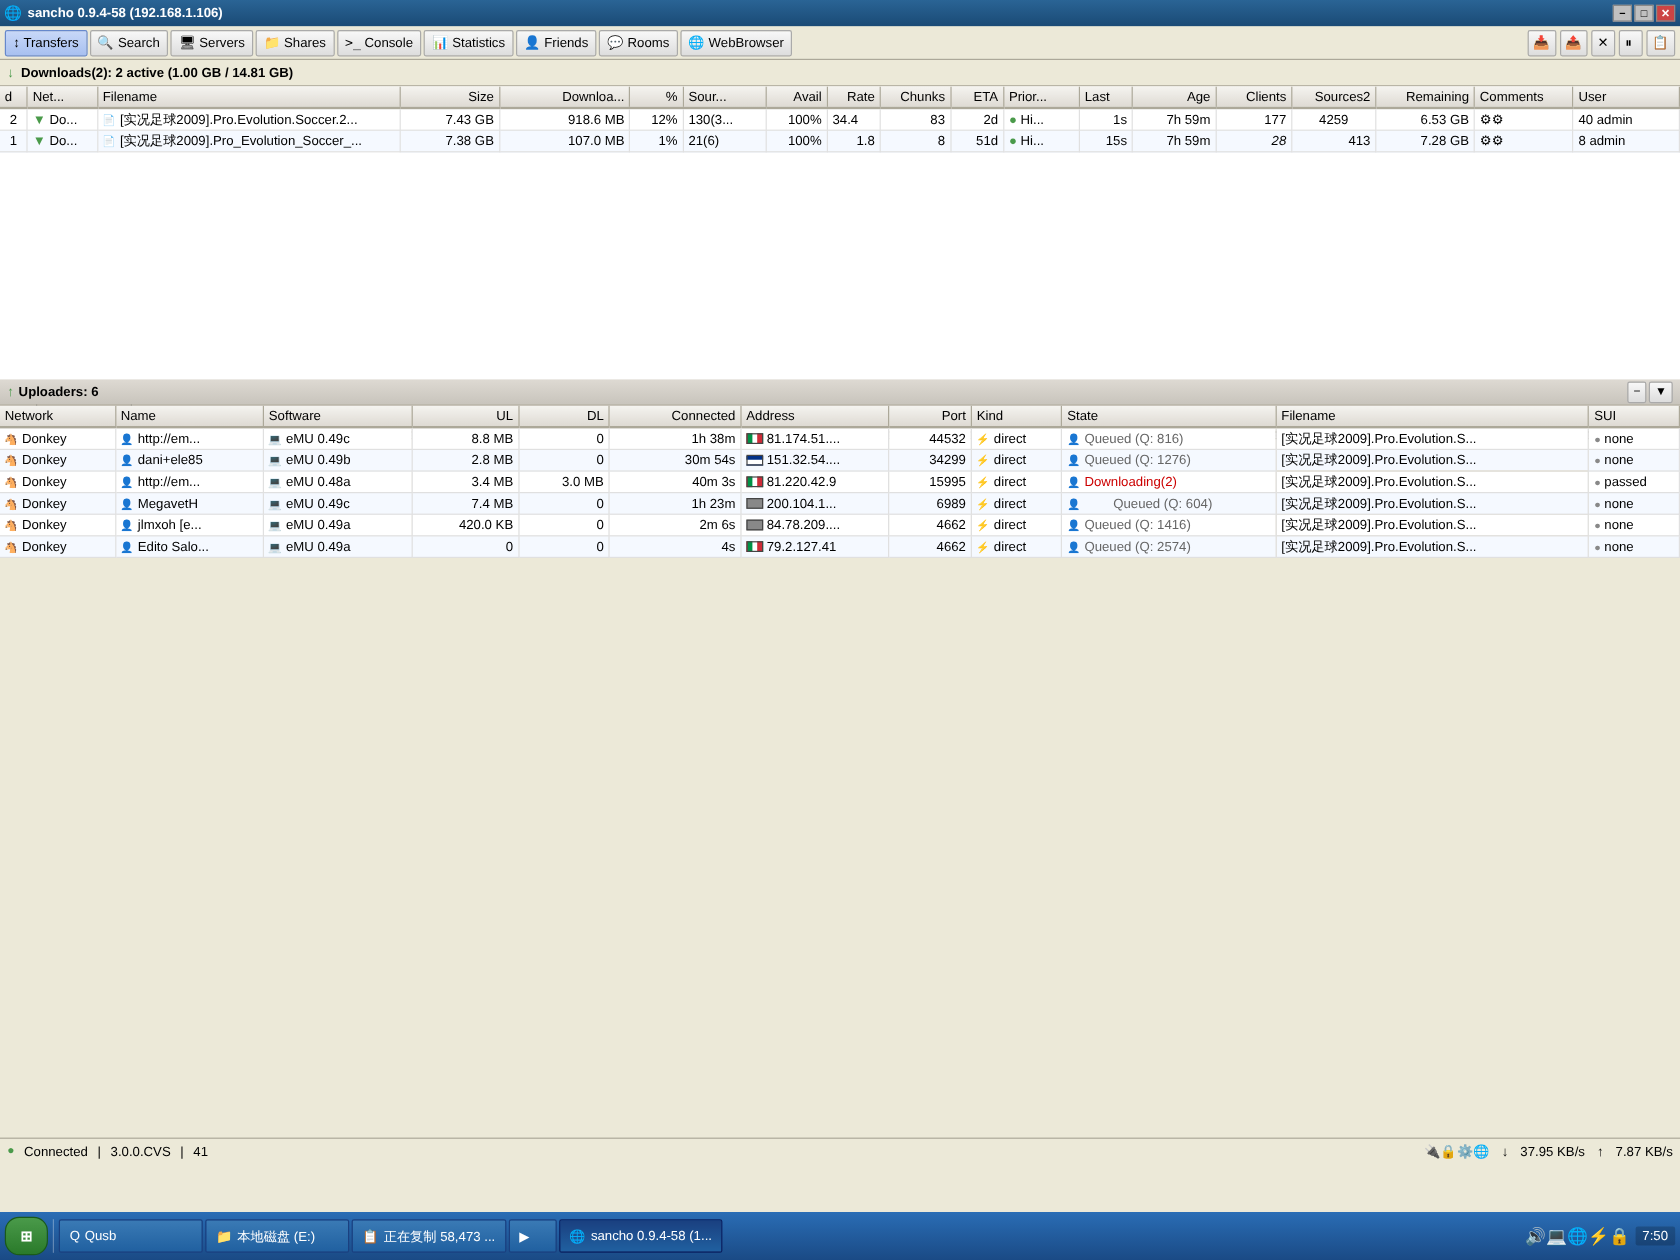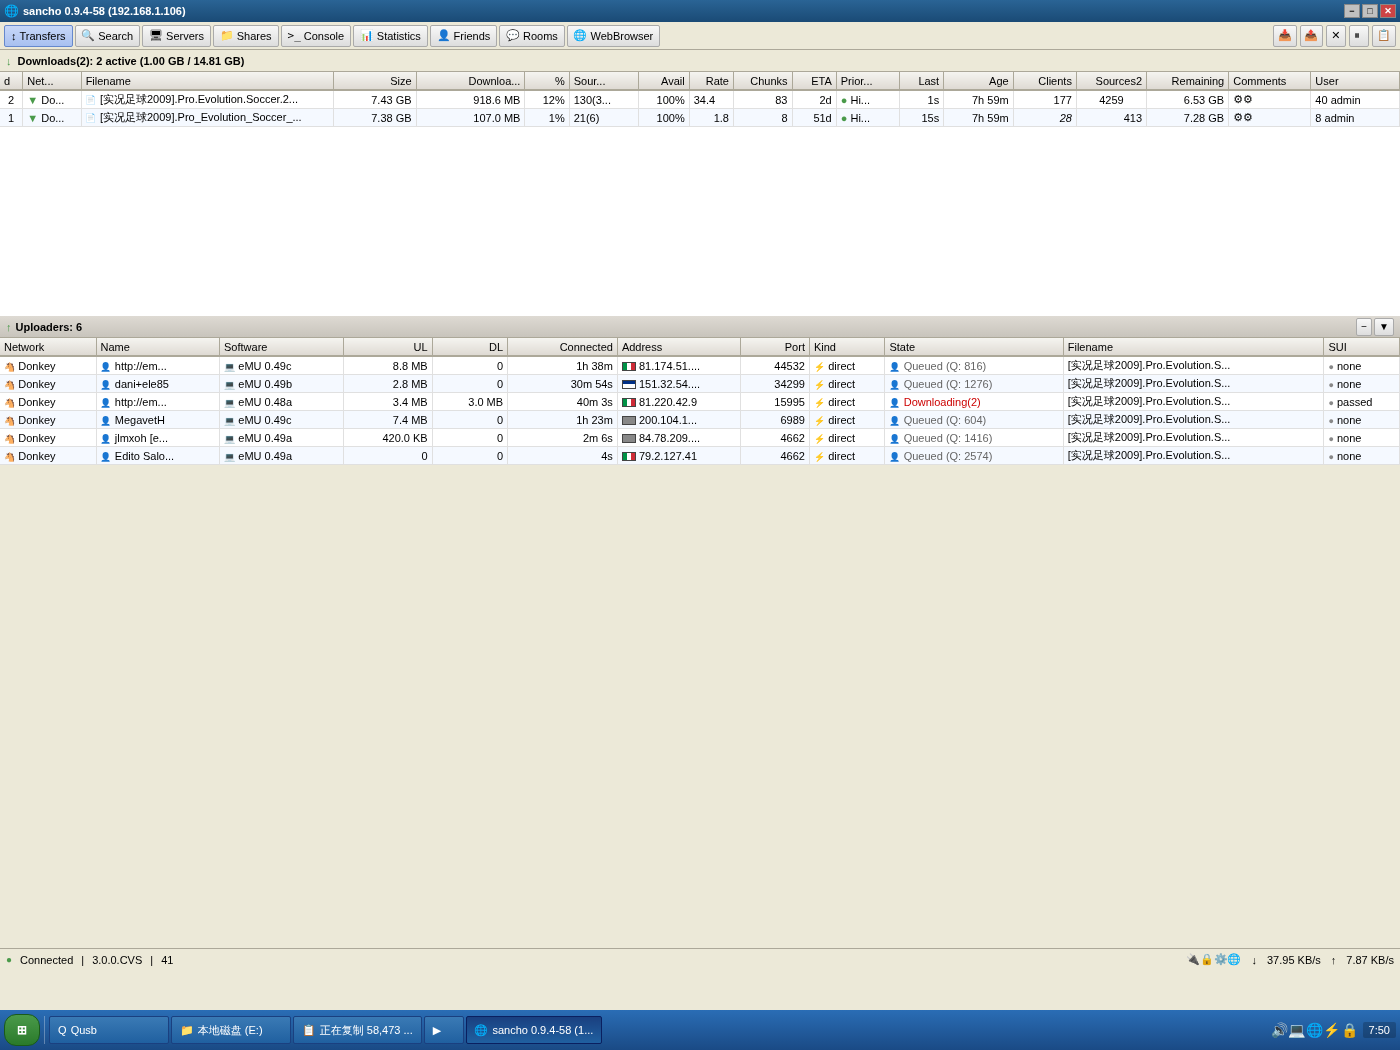--- a/index.html
+++ b/index.html
@@ -341,21 +341,21 @@
             <th style="width:200px;">Filename</th>
             <th style="width:65px; text-align:right;">Size</th>
             <th style="width:75px; text-align:right;">Downloa...</th>
             <th style="width:35px; text-align:right;">%</th>
             <th style="width:55px;">Sour...</th>
             <th style="width:40px; text-align:right;">Avail</th>
             <th style="width:35px; text-align:right;">Rate</th>
             <th style="width:45px; text-align:right;">Chunks</th>
             <th style="width:35px; text-align:right;">ETA</th>
             <th style="width:50px;">Prior...</th>
-            <th style="width:35px; text-align:right;">Last</th>
+            <th style="width:35px; ">Last</th>
             <th style="width:55px; text-align:right;">Age</th>
             <th style="width:50px; text-align:right;">Clients</th>
             <th style="width:55px; text-align:right;">Sources2</th>
             <th style="width:65px; text-align:right;">Remaining</th>
             <th style="width:65px;">Comments</th>
             <th style="width:70px;">User</th>
           </tr>
         </thead>
         <tbody id="downloads-tbody">
         <tr style="background: white;">
@@ -494,21 +494,21 @@
             <tr style="background: rgb(240, 245, 255);">
               <td><span style="color:#4a9a4a; font-size:9px;">🐴</span> Donkey</td>
               <td><span style="font-size:9px;">👤</span> MegavetH</td>
               <td><span style="font-size:9px;">💻</span> eMU 0.49c</td>
               <td style="text-align:right;">7.4 MB</td>
               <td style="text-align:right;">0</td>
               <td style="text-align:right;">1h 23m</td>
               <td><span class="flag " style="display:inline-block;width:14px;height:9px;border:1px solid #444;font-size:0;vertical-align:middle;"></span> 200.104.1...</td>
               <td style="text-align:right;">6989</td>
               <td><span style="color:#4488cc; font-size:9px;">⚡</span> direct</td>
-              <td><span style="font-size:9px;">👤</span> <span style="color:#666;">Queued (Q: 604)</span></td>
+              <td><span style="font-size:9px;">👤</span> <span style="color:#666;margin-left:24px;">Queued (Q: 604)</span></td>
               <td style="max-width:190px; overflow:hidden; text-overflow:ellipsis;">[实况足球2009].Pro.Evolution.S...</td>
               <td><span style="color:#888; font-size:9px;">●</span> none</td>
             </tr>
             <tr style="background: white;">
               <td><span style="color:#4a9a4a; font-size:9px;">🐴</span> Donkey</td>
               <td><span style="font-size:9px;">👤</span> jlmxoh [e...</td>
               <td><span style="font-size:9px;">💻</span> eMU 0.49a</td>
               <td style="text-align:right;">420.0 KB</td>
               <td style="text-align:right;">0</td>
               <td style="text-align:right;">2m 6s</td>

